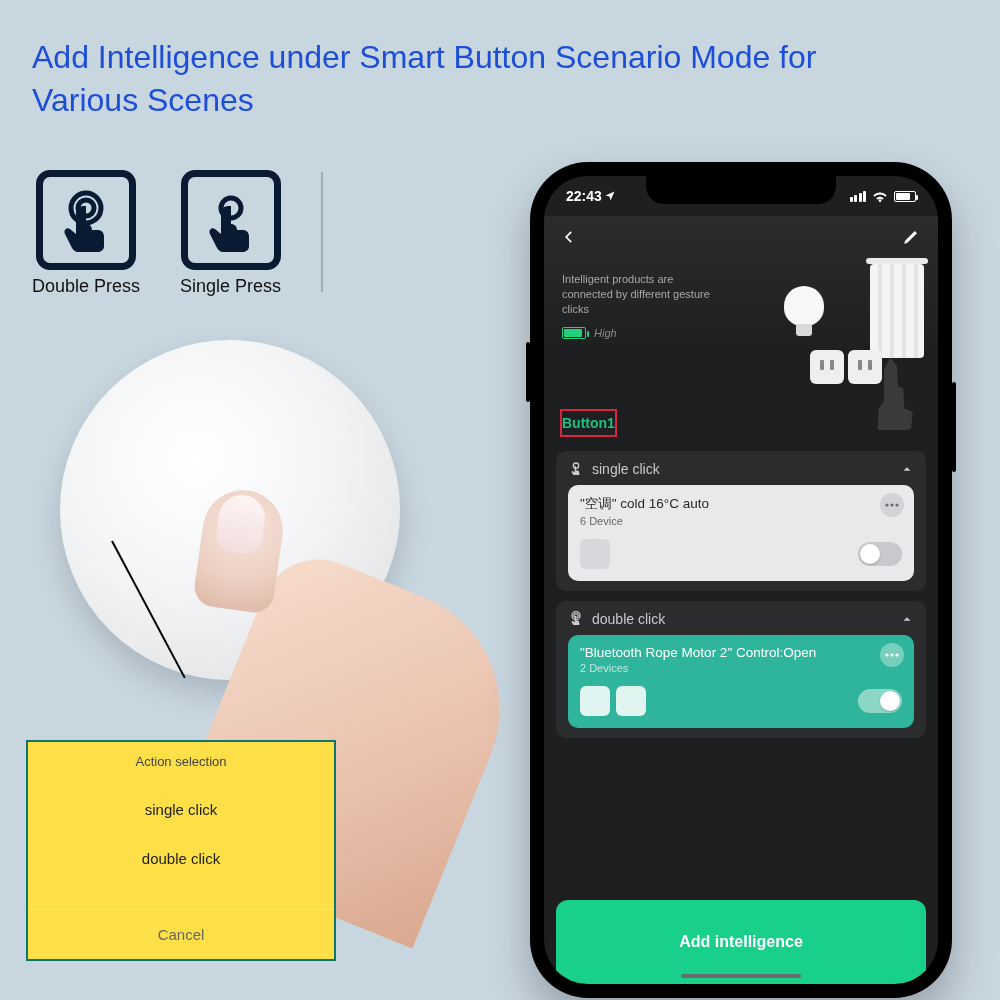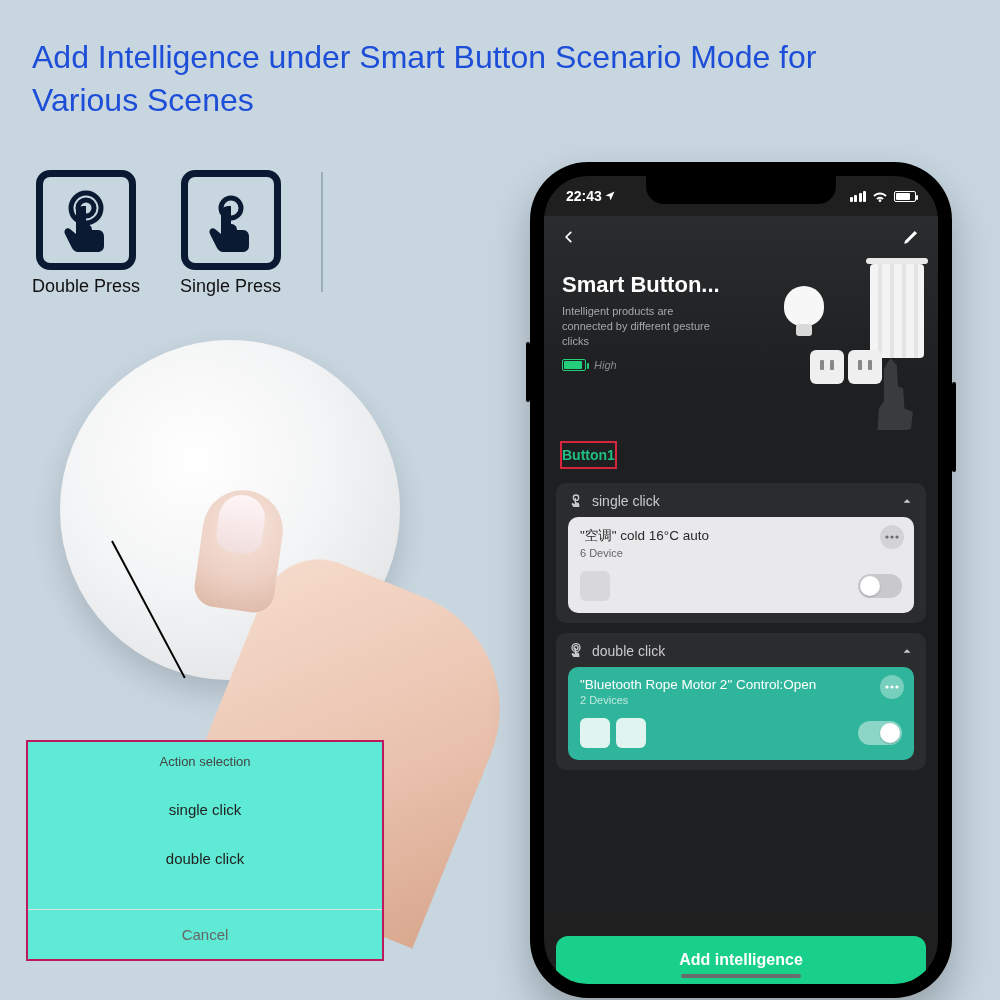--- a/index.html
+++ b/index.html
@@ -106,23 +106,23 @@
     height: 2px;
     background: #000;
     transform-origin: left center;
     transform: rotate(62deg);
   }
   
   .action-sheet {
     position: absolute;
     top: 740px;
     left: 26px;
-    width: 358px;
-    background: #5eead4;
-    border: 2px solid #be185d;
+    width: 310px;
+    background: #fde047;
+    border: 2px solid #0f766e;
   }
   .sheet-title {
     text-align: center;
     font-size: 13px;
     color: #444;
     padding: 12px 0 16px;
   }
   .sheet-option {
     text-align: center;
     font-size: 15px;
@@ -332,21 +332,21 @@
   .card.teal  .toggle{ background:rgba(255,255,255,.45); }
   .card.teal  .toggle::after{ right:2px; }
 
   .cta {
     margin: 22px 12px 0;
     background: #19d08a;
     color:#fff;
     text-align:center;
     font-size:16px;
     font-weight:600;
-    padding:15px 0;
+    padding:33px 0;
     border-radius:12px;
   }
   .home-indicator{
     position:absolute; bottom:6px; left:50%; transform:translateX(-50%);
     width:120px; height:4px; border-radius:2px; background:#6a6b6d;
   }
 </style>
 </head>
 <body>
 
@@ -422,21 +422,20 @@
           <svg width="14" height="18" viewBox="0 0 24 24">
               <path fill="none" stroke="#fff" stroke-width="3" stroke-linecap="round" stroke-linejoin="round" d="M15 4 L7 12 L15 20"></path>
             </svg>
         </span>
         <span class="edit-btn">
           <svg width="18" height="18" viewBox="0 0 24 24">
               <path fill="#fff" d="M3 21l3.8-.9L20 7 17 4 3.9 17.2 3 21zM17 4l3 3"></path>
             </svg>
         </span>
       </div>
-      <div class="hero-title">Smart Button...</div>
       <div class="hero-sub">Intelligent products are connected by different gesture clicks</div>
       <div class="battery-row">
         <span class="batt-ind"></span>
         <span class="batt-text">High</span>
       </div>
 
       <div class="hero-props">
         <div class="curtain"></div>
         <div class="bulb"></div>
         <div class="plug-group">

